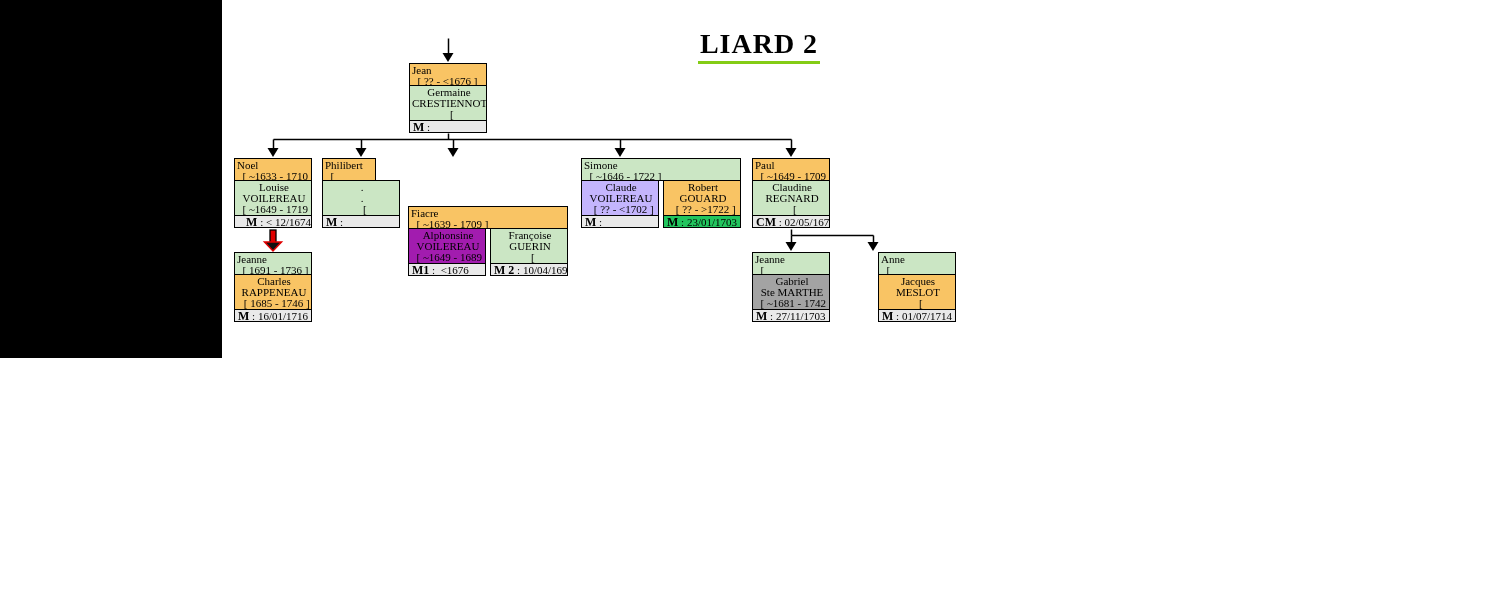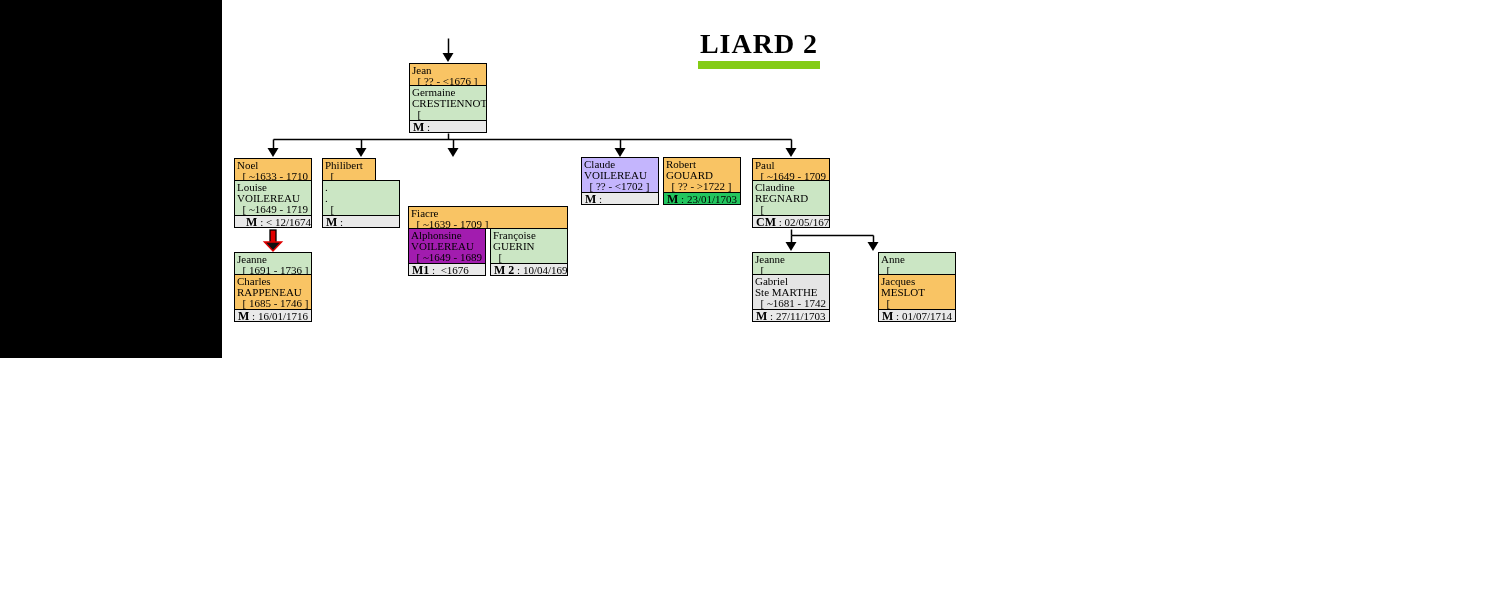--- a/index.html
+++ b/index.html
@@ -1,32 +1,32 @@
 <!DOCTYPE html>
 <html><head>
 <meta charset="utf-8">
 <style>
   html,body{margin:0;padding:0;width:1500px;height:600px;background:#ffffff;overflow:hidden;}
   body{position:relative;font-family:"Liberation Serif", serif;color:#000;}
   #black-panel{position:absolute;background:#000;}
   #chart-title{position:absolute;left:649px;top:28px;width:220px;text-align:center;
     font-weight:bold;font-size:28px;letter-spacing:1px;}
-  #chart-title span{display:inline-block;border-bottom:8px solid #84cc16;padding:0 2px 1px 2px;}
+  #chart-title span{display:inline-block;border-bottom:3px solid #84cc16;padding:0 2px 1px 2px;}
   #connector-overlay{position:absolute;left:0;top:0;pointer-events:none;}
   .card{position:absolute;}
   .sec{box-sizing:border-box;border:1px solid #000;overflow:hidden;padding-top:1px;}
   .sec.person{height:23px;}
   .sec.spouse{height:36px;margin-top:-1px;}
   .sec.mrow{height:13px;margin-top:-1px;background:#E9E9E9;font-size:11px;line-height:11px;
     white-space:pre;padding-left:3px;}
   .sec.mrow b{font-size:12px;}
   .line{font-size:11px;line-height:11px;white-space:pre;padding-left:2px;}
   .unions{display:flex;gap:4px;margin-top:-1px;}
   .union-col{width:78px;flex:0 0 78px;}
-  .union-col .sec.spouse{margin-top:0;}
+  .union-col .sec.spouse{margin-top:0;text-align:center;}
 </style>
 </head>
 <body>
 
 <div id="black-panel" style="left: 0px; top: 0px; width: 222px; height: 358px;"></div>
 
 <div id="chart-title">
   <span>LIARD 2</span>
 </div>
 
@@ -122,20 +122,24 @@
           <div class="sec spouse" style="background: rgb(203, 230, 196);">
             <div class="line">Françoise</div>
             <div class="line">GUERIN</div>
             <div class="line">  [</div>
           </div>
           <div class="sec mrow" style="background: rgb(233, 233, 233);"><b>M 2</b><span> : 10/04/1690</span></div>
         </div>
       </div>
     </div>
     <div class="card" style="left: 581px; top: 158px; width: 160px;">
+      <div class="sec person" style="background: rgb(203, 230, 196);">
+        <div class="line">Simone</div>
+        <div class="line">  [ ~1646 - 1722 ]</div>
+      </div>
       <div class="unions">
         <div class="union-col">
           <div class="sec spouse" style="background: #c4b5fd;">
             <div class="line">Claude</div>
             <div class="line">VOILEREAU</div>
             <div class="line">  [ ?? - &lt;1702 ]</div>
           </div>
           <div class="sec mrow" style="background: rgb(233, 233, 233);"><b>M</b><span> :</span></div>
         </div>
         <div class="union-col">
@@ -180,21 +184,21 @@
         </div>
       </div>
     </div>
     <div class="card" style="left: 752px; top: 252px; width: 78px;">
       <div class="sec person" style="background: rgb(203, 230, 196);">
         <div class="line">Jeanne</div>
         <div class="line">  [</div>
       </div>
       <div class="unions">
         <div class="union-col">
-          <div class="sec spouse" style="background: #e5e5e5;">
+          <div class="sec spouse" style="background: #a3a3a3;">
             <div class="line">Gabriel</div>
             <div class="line">Ste MARTHE</div>
             <div class="line">  [ ~1681 - 1742 ]</div>
           </div>
           <div class="sec mrow" style="background: rgb(233, 233, 233);"><b>M</b><span> : 27/11/1703</span></div>
         </div>
       </div>
     </div>
     <div class="card" style="left: 878px; top: 252px; width: 78px;">
       <div class="sec person" style="background: rgb(203, 230, 196);">

